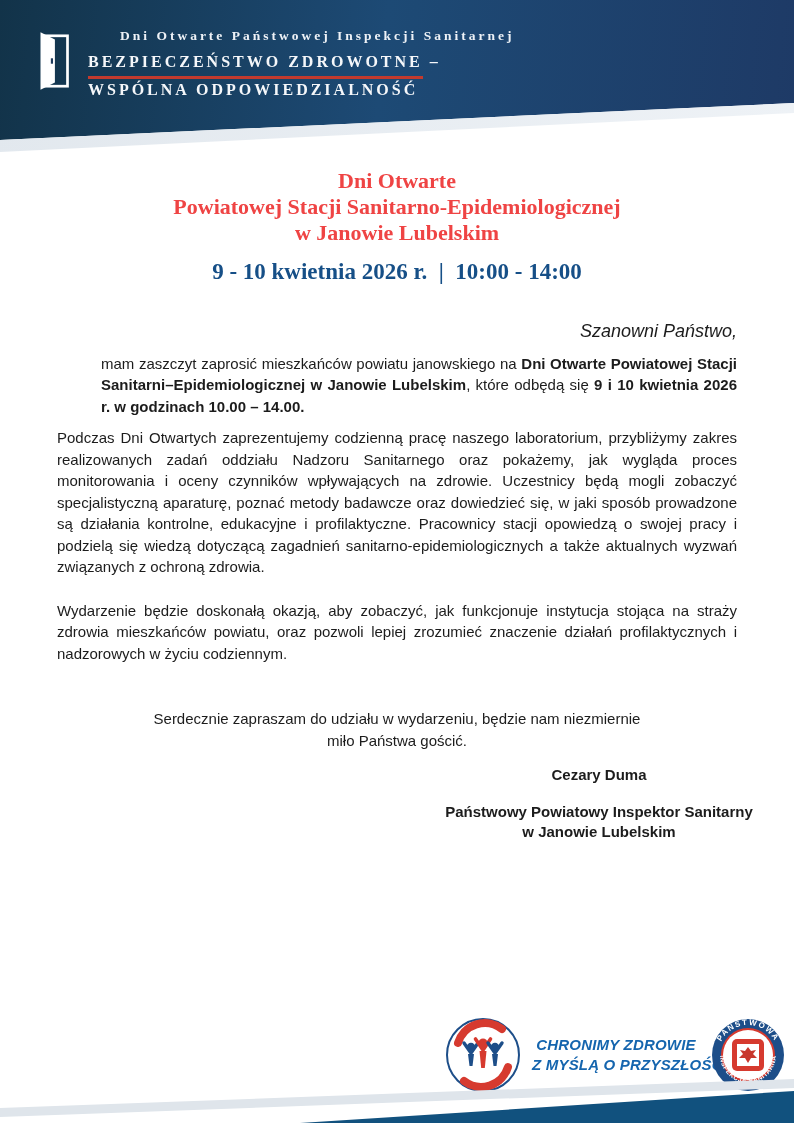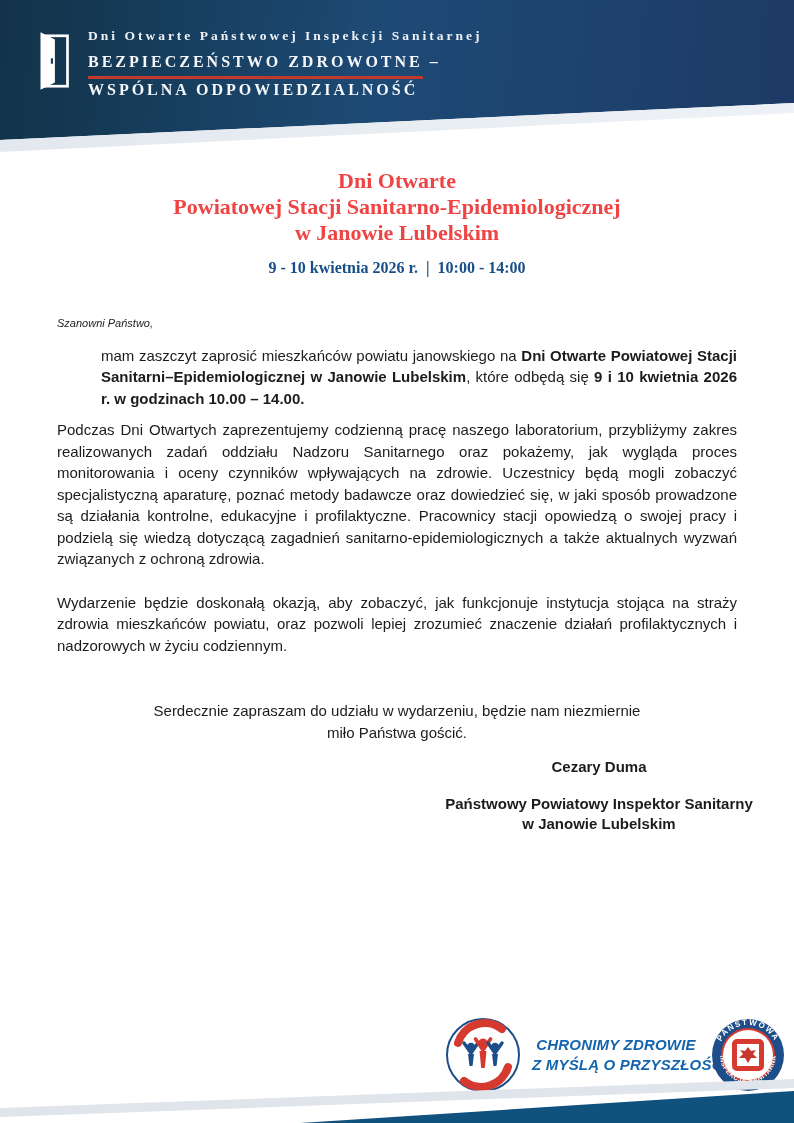--- a/index.html
+++ b/index.html
@@ -27,21 +27,21 @@
   }
   .banner-content {
     position: absolute; top: 28px; left: 36px;
     display: flex; align-items: flex-start; gap: 16px;
     color: #f5f7fa;
   }
   .door-svg { display: block; margin-top: 2px; }
   .banner-text { font-family: "Liberation Serif", serif; }
   .banner-line1 {
     font-size: 13.5px; font-weight: 600; letter-spacing: 3px;
-    color: #eef2f7; white-space: nowrap;
+    color: #eef2f7; white-space: nowrap; margin-left: 32px;
   }
   .banner-line2 { margin-top: 9px; font-size: 16px; font-weight: 700; letter-spacing: 3px; white-space: nowrap; }
   .banner-line2 .underlined {
     border-bottom: 3px solid #c23a2e; padding-bottom: 6px;
   }
   .banner-line3 { margin-top: 10px; font-size: 16px; font-weight: 700; letter-spacing: 3px; white-space: nowrap; }
 
   
   .content { position: relative; padding-top: 168px; }
   .title-block {
@@ -49,32 +49,32 @@
     font-family: "Liberation Serif", serif;
     font-weight: 700;
     color: #ef4444;
     font-size: 22px; line-height: 26px;
   }
   .date-line {
     text-align: center;
     font-family: "Liberation Serif", serif;
     font-weight: 700;
     color: #164f87;
-    font-size: 16px;
+    font-size: 23px;
     margin-top: 13px;
     white-space: pre;
   }
 
   
   .letter {
     margin: 36px 57px 0 57px;
     font-size: 15px; line-height: 21.5px;
     text-align: justify;
   }
-  .salutation { font-style: italic; font-size: 11px; text-align: left; margin-bottom: 10px; }
+  .salutation { font-style: italic; font-size: 18px; text-align: right; margin-bottom: 10px; }
   .letter p.para { margin-bottom: 10px; margin-left: 44px; }
   .letter p.para-gap { margin-bottom: 22px; }
   .letter b { font-weight: 700; }
   .closing { text-align: center; margin: 44px auto 0 auto; }
   .closing span { display: block; }
 
   .signature {
     width: 420px;
     margin-left: 332px;
     text-align: center;

